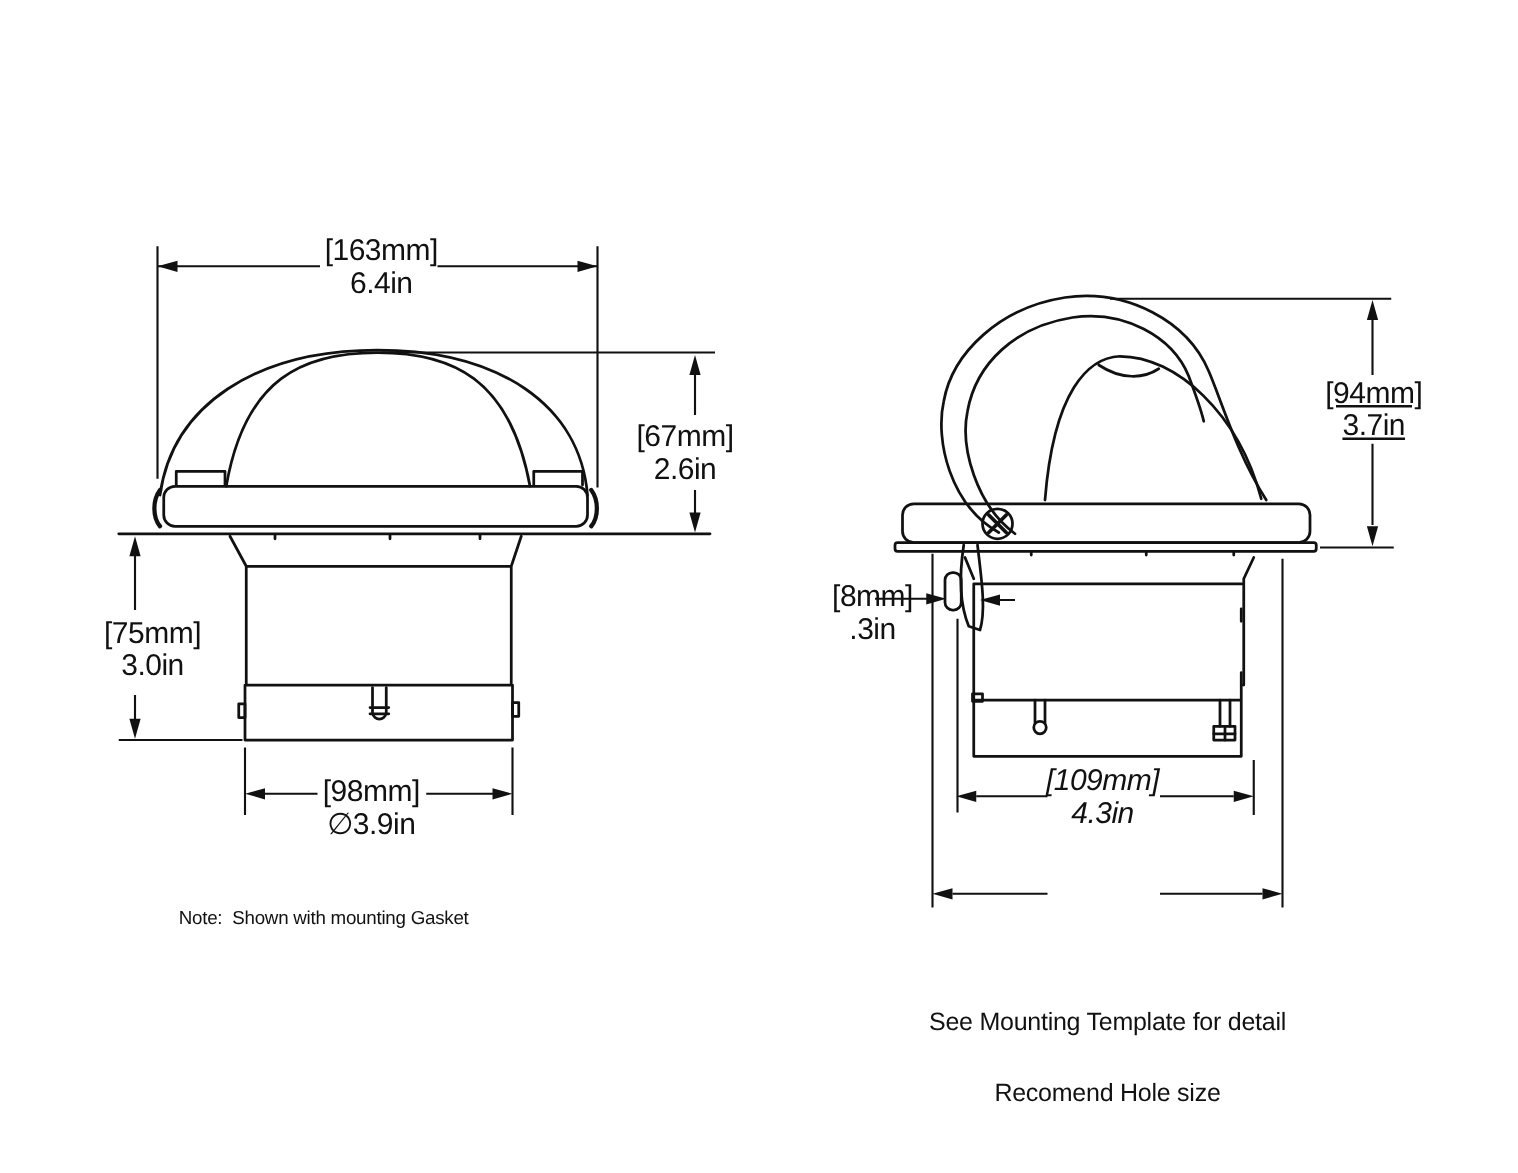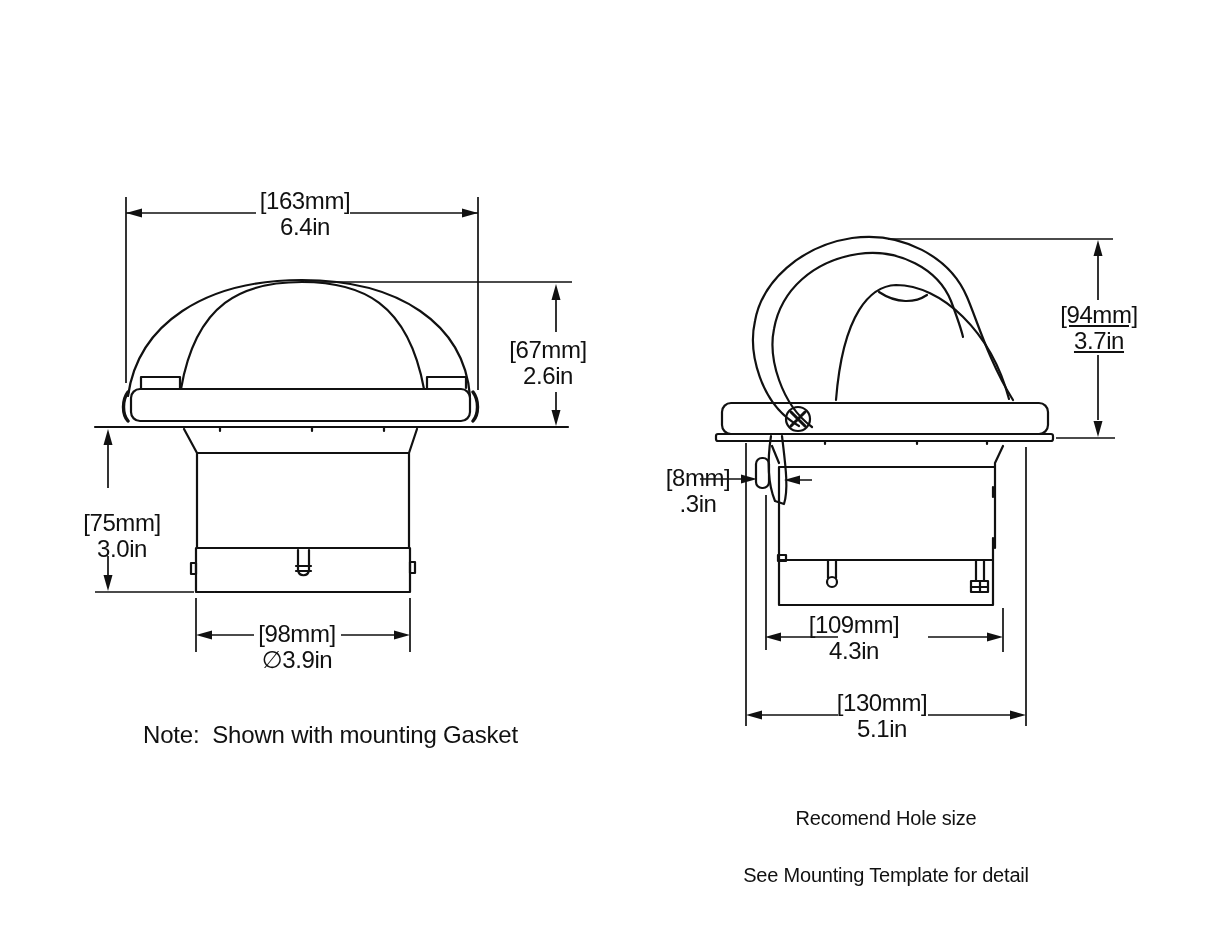--- a/index.html
+++ b/index.html
@@ -22,21 +22,21 @@
     transform:translateX(-50%);
     text-align:center;
     font-size:24px;
     line-height:26px;
     letter-spacing:-0.4px;
     white-space:nowrap;
   }
   .dim-label span{display:block;}
   .note-label{
     position:absolute;
-    font-size:24px;
+    font-size:15px;
     line-height:22px;
     letter-spacing:-0.2px;
     white-space:pre;
   }
   .note-label.centered{
     transform:translateX(-50%);
     text-align:center;
     font-size:20px;
     line-height:19px;
   }
@@ -125,50 +125,46 @@
   <div class="dim-label" style="left:305px;top:188px;">
     <span>[163mm]</span>
     <span>6.4in</span>
   </div>
 
   <div class="dim-label" style="left:548px;top:337px;">
     <span>[67mm]</span>
     <span>2.6in</span>
   </div>
 
-  <div class="dim-label" style="left:122px;top:510px;">
+  <div class="dim-label" style="left:122px;top:494px;">
     <span>[75mm]</span>
     <span>3.0in</span>
   </div>
 
   <div class="dim-label" style="left:297px;top:621px;">
     <span>[98mm]</span>
     <span>∅3.9in</span>
   </div>
 
   <div class="dim-label" style="left:1099px;top:302px;text-decoration:underline;">
     <span>[94mm]</span>
     <span>3.7in</span>
   </div>
 
   <div class="dim-label" style="left:658px;top:465px;margin-left:40px;">
     <span>[8mm]</span>
     <span>.3in</span>
   </div>
 
-  <div class="dim-label" style="left:854px;top:612px;">
+  <div class="dim-label" style="left:882px;top:612px;font-style:italic;">
     <span>[109mm]</span>
     <span>4.3in</span>
   </div>
 
-  <div class="dim-label" style="left:882px;top:690px;">
-    <span>[130mm]</span>
-    <span>5.1in</span>
-  </div>
 
   <div class="note-label" style="left:143px;top:724px;">Note:  Shown with mounting Gasket</div>
 
   <div class="note-label centered" style="left:886px;top:771px;">
+    <span style="display:block;">See Mounting Template for detail</span>
     <span style="display:block;">Recomend Hole size</span>
-    <span style="display:block;">See Mounting Template for detail</span>
   </div>
 
 </div>
 
 </body></html>

